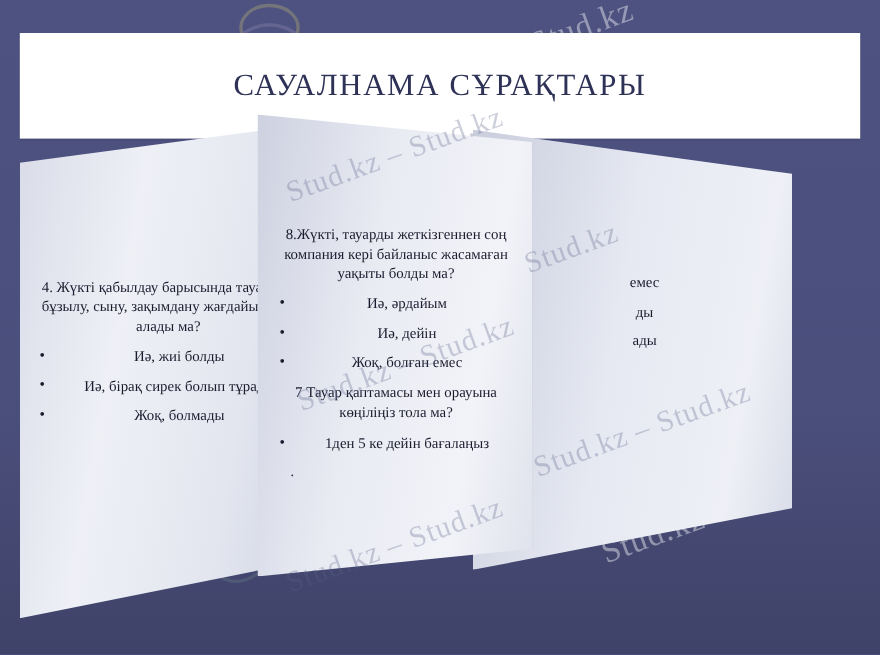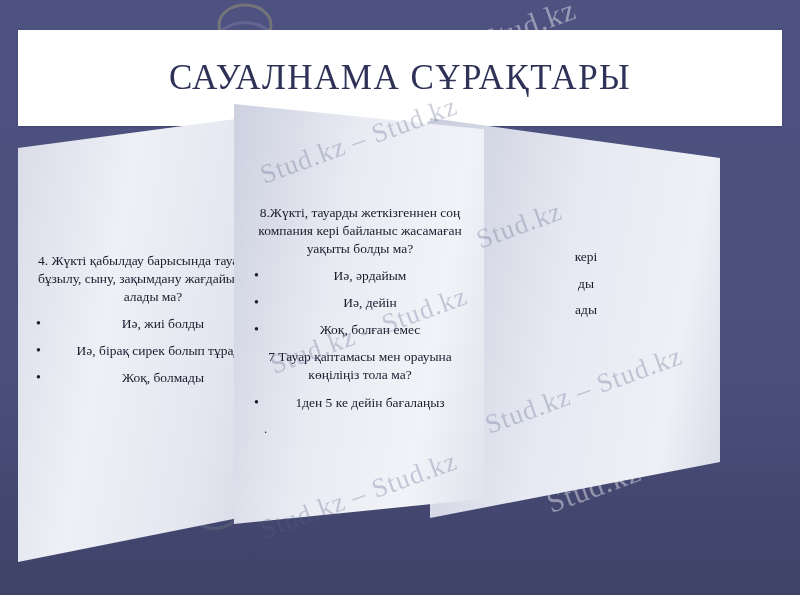--- a/index.html
+++ b/index.html
@@ -38,21 +38,21 @@
   .title-text {
     position: absolute;
     left: 18px;
     top: 30px;
     width: 764px;
     height: 96px;
     display: flex;
     align-items: center;
     justify-content: center;
     font-family: "Liberation Serif", serif;
-    font-size: 35px;
+    font-size: 28px;
     letter-spacing: 1.5px;
     color: #2f3257;
     text-align: center;
   }
 
   
   .panel {
     position: absolute;
     color: #1b1b2e;
     font-size: 13.5px;
@@ -203,21 +203,21 @@
   <div class="wm w1">Stud.kz</div>
   <div class="wm w2">Stud.kz</div>
   <div class="wm w3">Stud.kz</div>
 
   <div class="title-band"></div>
   <div class="title-text">САУАЛНАМА СҰРАҚТАРЫ</div>
 
   <div class="panel panel-3">
     <div class="content text-3">
       <ul class="q-list">
-        <li><span>кері</span></li>
+        <li><span>емес</span></li>
         <li><span>ды</span></li>
         <li><span>ады</span></li>
       </ul>
     </div>
   </div>
 
   <div class="panel panel-1">
     <div class="content text-1">
       <p class="q-title">4. Жүкті қабылдау барысында тауардың бұзылу, сыну, зақымдану жағдайы орын алады ма?</p>
       <ul class="q-list">

